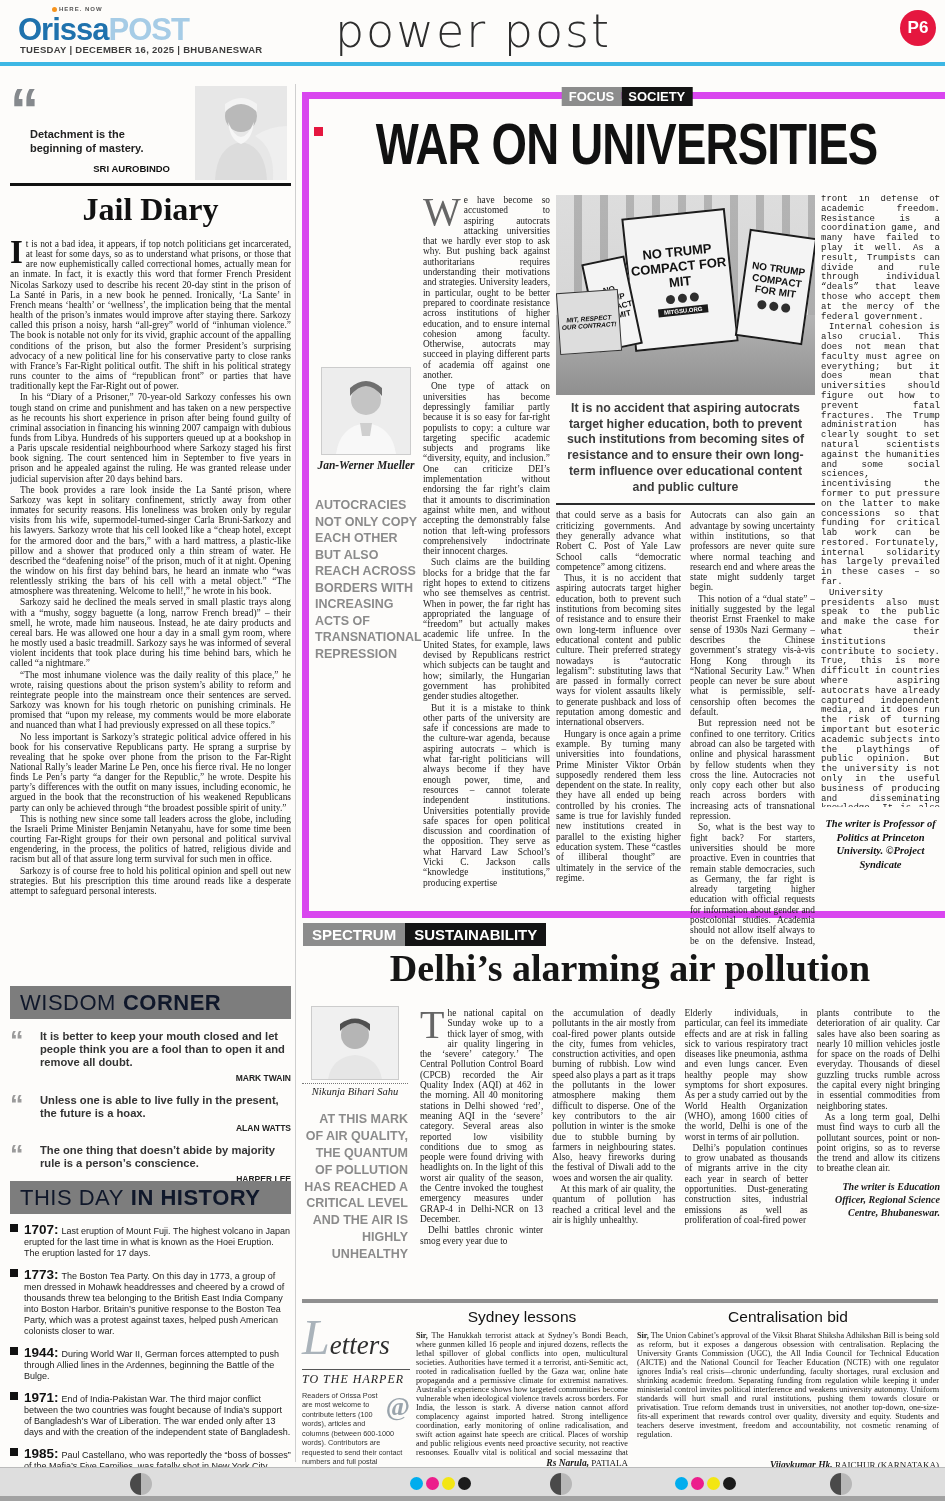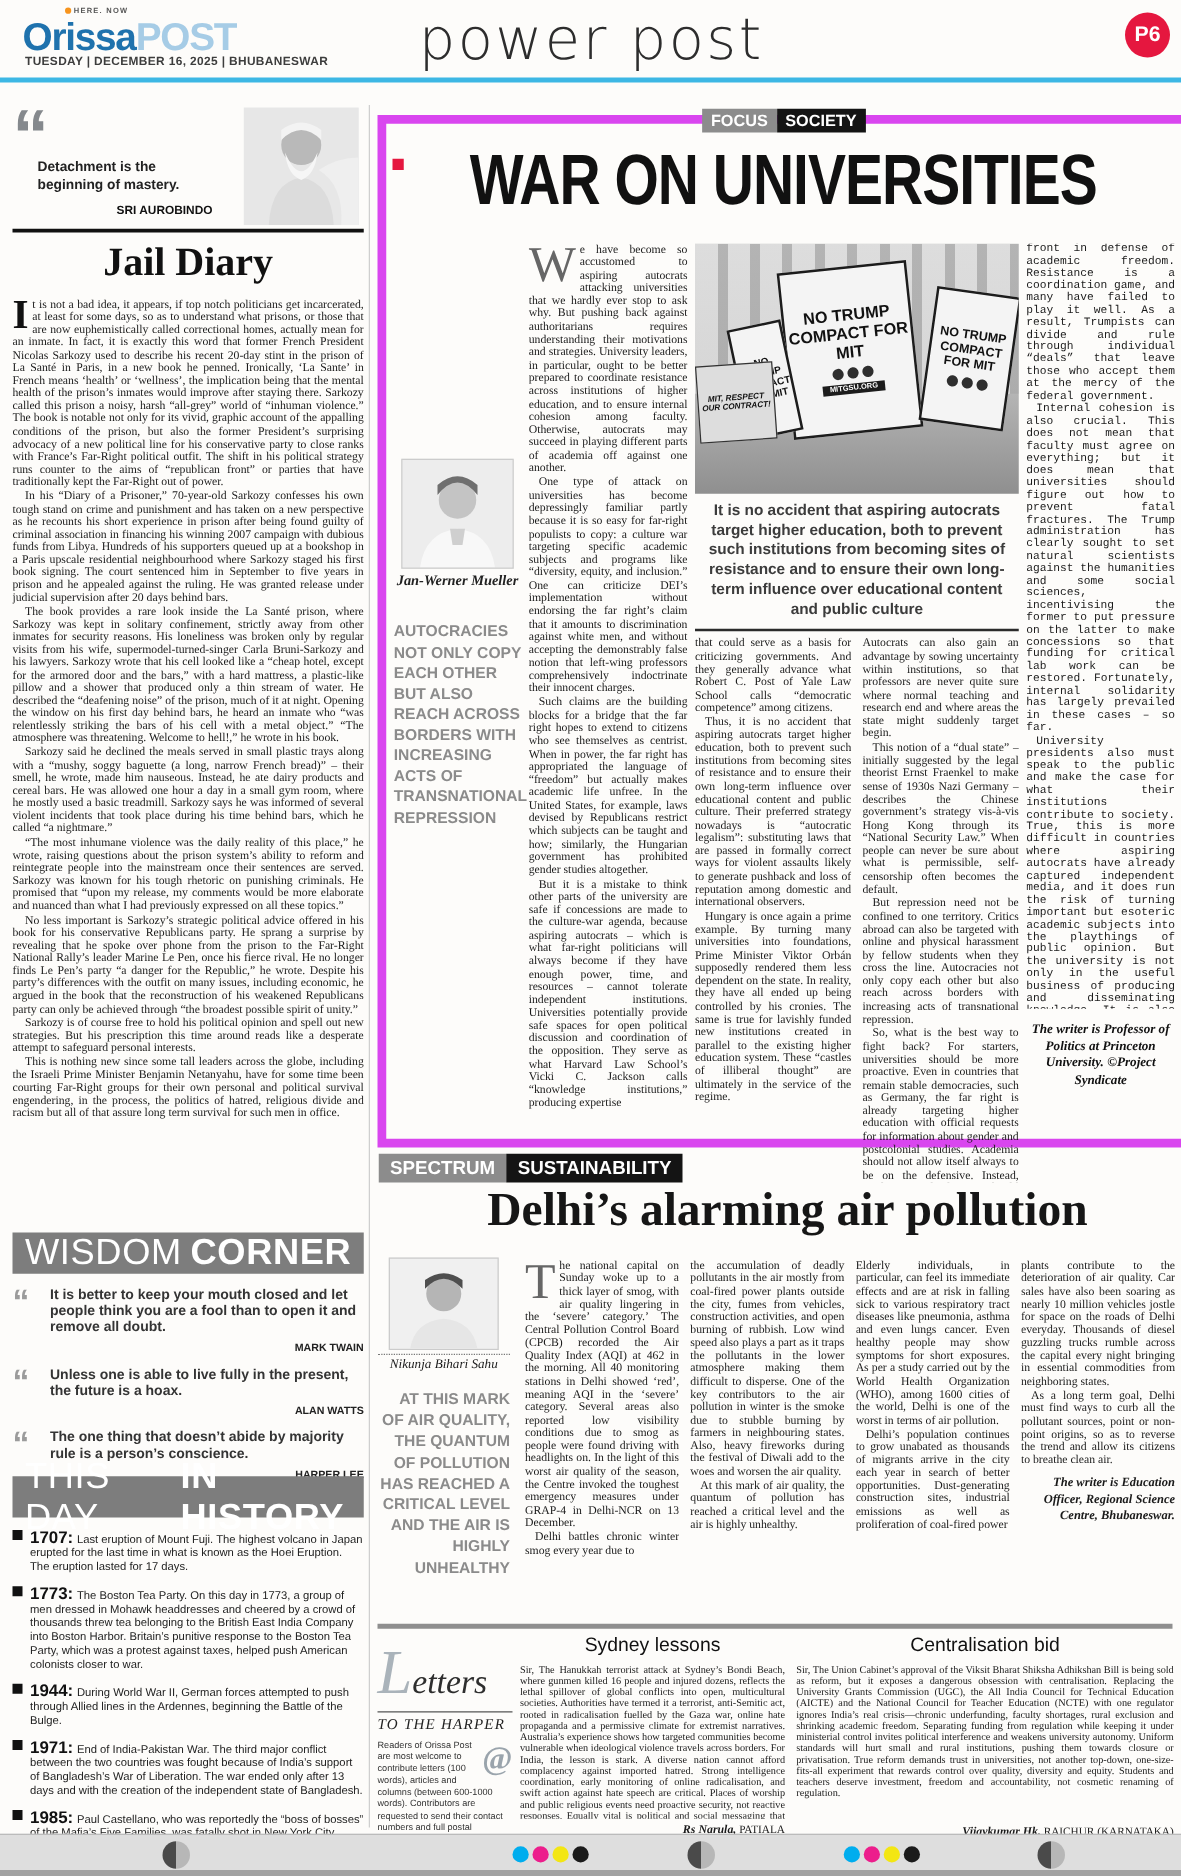--- a/index.html
+++ b/index.html
@@ -19,21 +19,21 @@
   .quote-glyph{position:absolute;left:10px;top:80px;font:700 58px "Liberation Sans",sans-serif;color:#85898d;line-height:1;}
   .aq-text{position:absolute;left:30px;top:128px;width:140px;font:700 11px "Liberation Sans",sans-serif;color:#222;line-height:1.25;}
   .aq-author{position:absolute;left:30px;top:163px;width:140px;text-align:right;font:700 9.5px "Liberation Sans",sans-serif;color:#111;}
   .portrait{background:#ececec;overflow:hidden;}
   .black-rule{position:absolute;left:10px;top:183px;width:281px;height:3px;background:#111;}
   .jail-title{position:absolute;left:10px;top:191px;width:281px;text-align:center;font:700 32px "Liberation Serif",serif;color:#111;}
   .jail-body{position:absolute;left:10px;top:239px;width:281px;height:700px;overflow:hidden;}
   .jail-body p{margin:0 0 1px;font-size:9.4px;line-height:10.15px;text-align:justify;text-indent:10px;}
   .jail-body p.first{text-indent:0;}
   .dropcap{float:left;font:700 33px/27px "Liberation Serif",serif;padding:0 3px 0 0;color:#111;}
-  .graybar{height:33px;background:#7d7d7d;color:#ffffff;display:flex;align-items:center;padding-left:10px;font-family:"Liberation Sans",sans-serif;font-size:29px;letter-spacing:.5px;}
+  .graybar{height:33px;background:#7d7d7d;color:#0f172a;display:flex;align-items:center;padding-left:10px;font-family:"Liberation Sans",sans-serif;font-size:22px;letter-spacing:.5px;}
   .graybar .t1{font-weight:400;margin-right:7px;}
   .graybar .t2{font-weight:700;}
   .wisdom{position:absolute;left:10px;top:986px;width:281px;}
   .wrow{display:flex;margin-top:11px;}
   .wglyph{width:30px;flex:0 0 30px;font:700 27px "Liberation Sans",sans-serif;color:#9b9b9b;line-height:.85;}
   .wtext{font:700 11.2px "Liberation Sans",sans-serif;color:#343434;line-height:1.18;}
   .wauthor{text-align:right;font:700 8.5px "Liberation Sans",sans-serif;color:#222;margin-top:3px;}
   .history{position:absolute;left:10px;top:1181px;width:281px;}
   .hitem{position:relative;padding-left:14px;margin-top:8px;font:400 9px "Liberation Sans",sans-serif;line-height:1.22;color:#222;}
   .hbullet{position:absolute;left:0;top:2px;width:8px;height:8px;background:#111;}
@@ -87,21 +87,21 @@
   .letters-rail{position:absolute;left:302px;top:1308px;width:108px;}
   .lt-logo{line-height:.85;}
   .lt-logo .cap{font:400 italic 50px "Liberation Serif",serif;color:#aab3ba;}
   .lt-logo .rest{font:400 italic 27px "Liberation Serif",serif;color:#2e2e2e;}
   .lt-sub{border-top:1px solid #555;margin-top:3px;padding-top:2px;font:400 italic 12px "Liberation Serif",serif;letter-spacing:1px;color:#222;}
   .lt-info{margin-top:4px;font:400 7.3px "Liberation Sans",sans-serif;color:#333;line-height:1.3;}
   .at-icon{float:right;font:700 26px "Liberation Serif",serif;color:#9aa4ac;line-height:.9;margin:4px 0 2px 3px;}
   .letter{position:absolute;top:1308px;}
   .letter-title{text-align:center;font:400 15.5px "Liberation Sans",sans-serif;color:#111;margin-bottom:5px;}
   .letter-body{font-size:8.2px;line-height:9px;text-align:justify;overflow:hidden;}
-  .letter-body .sir{font-weight:400;margin-top:25px;}
+  .letter-body .sir{font-weight:700;margin-top:25px;}
   .letter-sig{text-align:right;margin-top:3px;font-size:9px;}
   .letter-sig .nm{font:700 italic 9.5px "Liberation Serif",serif;}
   
   .bottom-strip{position:absolute;left:0;top:1467px;width:945px;height:34px;background:#dedede;border-top:1px solid #bbb;}
   .halfmark{position:absolute;top:5px;width:22px;height:22px;border-radius:50%;background:linear-gradient(90deg,#4a4a4a 50%,#b7b7b7 50%);}
   .cmyk{position:absolute;top:9px;display:flex;gap:3px;}
   .cmyk i{width:13px;height:13px;border-radius:50%;}
   .bottom-bar{position:absolute;left:0;bottom:0;width:100%;height:6px;background:#a2a2a2;}
   svg{display:block;}
 </style>
@@ -132,22 +132,22 @@
 </div>
 <div class="black-rule"></div>
 <div class="jail-title">Jail Diary</div>
 <div class="jail-body">
   <p class="first"><span class="dropcap">I</span><span>t is not a bad idea, it appears, if top notch politicians get incarcerated, at least for some days, so as to understand what prisons, or those that are now euphemistically called correctional homes, actually mean for an inmate. In fact, it is exactly this word that former French President Nicolas Sarkozy used to describe his recent 20-day stint in the prison of La Santé in Paris, in a new book he penned. Ironically, ‘La Sante’ in French means ‘health’ or ‘wellness’, the implication being that the mental health of the prison’s inmates would improve after staying there. Sarkozy called this prison a noisy, harsh “all-grey” world of “inhuman violence.” The book is notable not only for its vivid, graphic account of the appalling conditions of the prison, but also the former President’s surprising advocacy of a new political line for his conservative party to close ranks with France’s Far-Right political outfit. The shift in his political strategy runs counter to the aims of “republican front” or parties that have traditionally kept the Far-Right out of power.</span></p>
   <p>In his “Diary of a Prisoner,” 70-year-old Sarkozy confesses his own tough stand on crime and punishment and has taken on a new perspective as he recounts his short experience in prison after being found guilty of criminal association in financing his winning 2007 campaign with dubious funds from Libya. Hundreds of his supporters queued up at a bookshop in a Paris upscale residential neighbourhood where Sarkozy staged his first book signing. The court sentenced him in September to five years in prison and he appealed against the ruling. He was granted release under judicial supervision after 20 days behind bars.</p>
   <p>The book provides a rare look inside the La Santé prison, where Sarkozy was kept in solitary confinement, strictly away from other inmates for security reasons. His loneliness was broken only by regular visits from his wife, supermodel-turned-singer Carla Bruni-Sarkozy and his lawyers. Sarkozy wrote that his cell looked like a “cheap hotel, except for the armored door and the bars,” with a hard mattress, a plastic-like pillow and a shower that produced only a thin stream of water. He described the “deafening noise” of the prison, much of it at night. Opening the window on his first day behind bars, he heard an inmate who “was relentlessly striking the bars of his cell with a metal object.” “The atmosphere was threatening. Welcome to hell!,” he wrote in his book.</p>
   <p>Sarkozy said he declined the meals served in small plastic trays along with a “mushy, soggy baguette (a long, narrow French bread)” – their smell, he wrote, made him nauseous. Instead, he ate dairy products and cereal bars. He was allowed one hour a day in a small gym room, where he mostly used a basic treadmill. Sarkozy says he was informed of several violent incidents that took place during his time behind bars, which he called “a nightmare.”</p>
   <p>“The most inhumane violence was the daily reality of this place,” he wrote, raising questions about the prison system’s ability to reform and reintegrate people into the mainstream once their sentences are served. Sarkozy was known for his tough rhetoric on punishing criminals. He promised that “upon my release, my comments would be more elaborate and nuanced than what I had previously expressed on all these topics.”</p>
   <p>No less important is Sarkozy’s strategic political advice offered in his book for his conservative Republicans party. He sprang a surprise by revealing that he spoke over phone from the prison to the Far-Right National Rally’s leader Marine Le Pen, once his fierce rival. He no longer finds Le Pen’s party “a danger for the Republic,” he wrote. Despite his party’s differences with the outfit on many issues, including economic, he argued in the book that the reconstruction of his weakened Republicans party can only be achieved through “the broadest possible spirit of unity.”</p>
+  <p>This is nothing new since some tall leaders across the globe, including the Israeli Prime Minister Benjamin Netanyahu, have for some time been courting Far-Right groups for their own personal and political survival engendering, in the process, the politics of hatred, religious divide and racism but all of that assure long term survival for such men in office.</p>
   <p>Sarkozy is of course free to hold his political opinion and spell out new strategies. But his prescription this time around reads like a desperate attempt to safeguard personal interests.</p>
-  <p>This is nothing new since some tall leaders across the globe, including the Israeli Prime Minister Benjamin Netanyahu, have for some time been courting Far-Right groups for their own personal and political survival engendering, in the process, the politics of hatred, religious divide and racism but all of that assure long term survival for such men in office.</p>
 </div>
 
 <div class="wisdom">
   <div class="graybar">
       <span class="t1">WISDOM</span>
       <span class="t2">CORNER</span>
     </div>
   <div class="wrow">
     <div class="wglyph">“</div>
     <div style="flex:1;">

